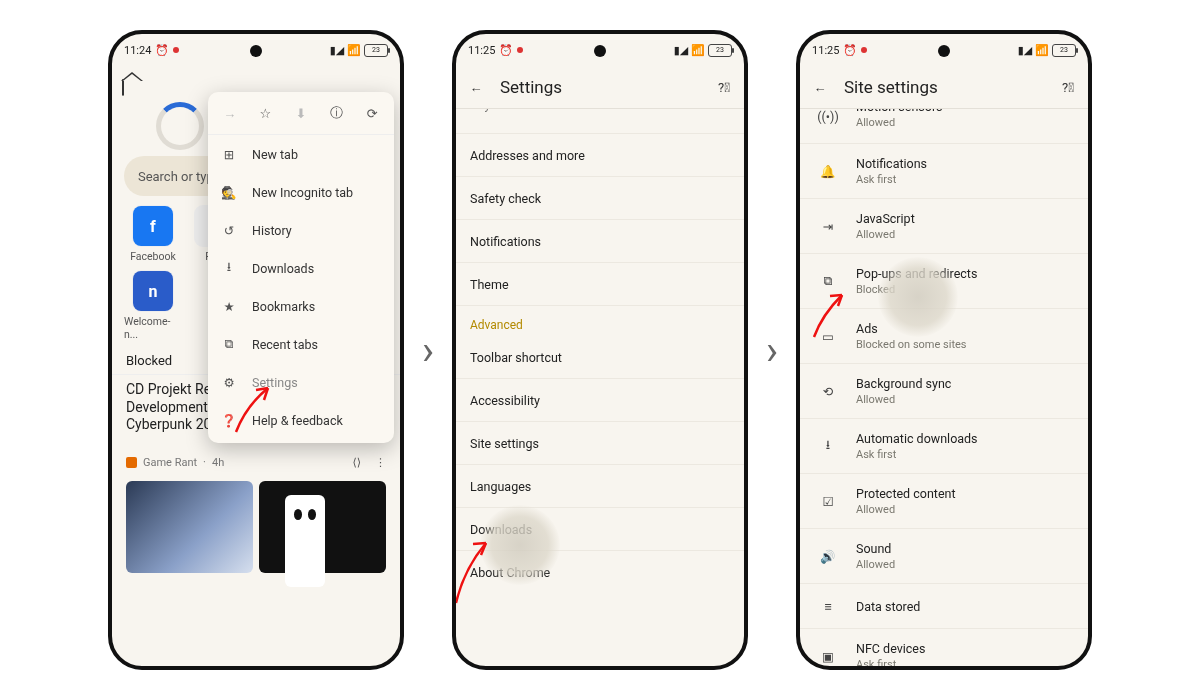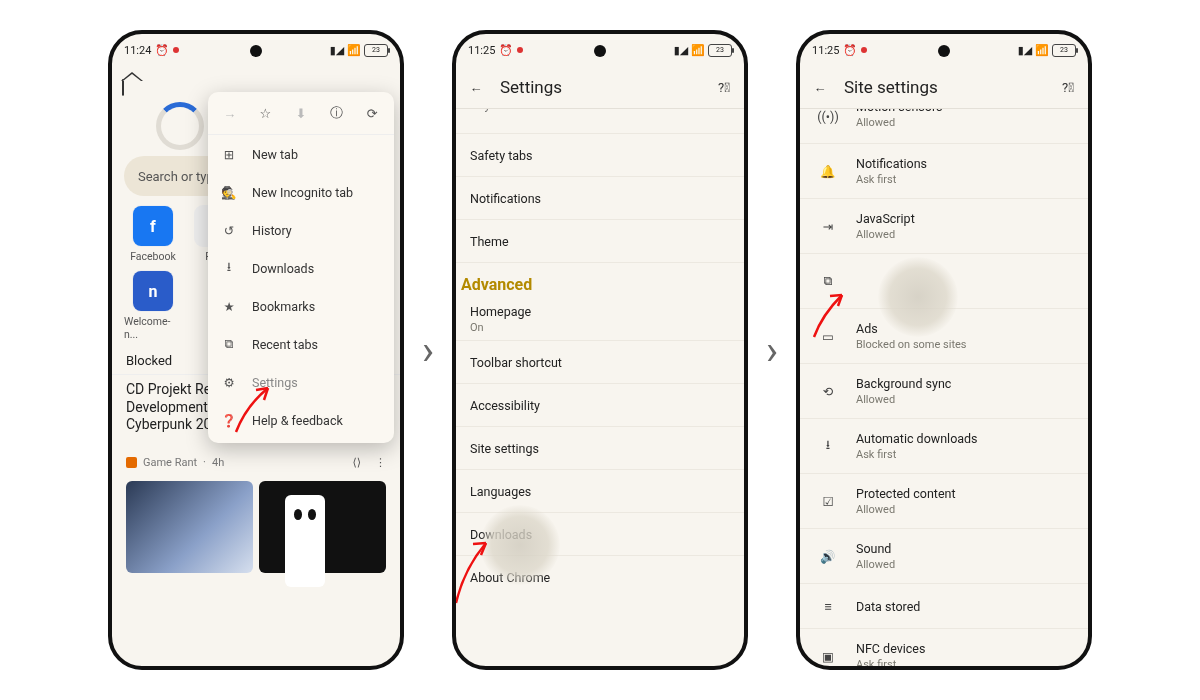--- a/index.html
+++ b/index.html
@@ -17,21 +17,21 @@
   .toolbar .ic{width:20px;display:flex;align-items:center;justify-content:center;color:#333}
   .title{font-size:17px}
   .spacer{flex:1}
   
   .list{height:calc(100% - 74px);overflow:hidden;position:relative}
   .row{display:flex;align-items:center;padding:0 14px;height:42px;border-bottom:1px solid #ece8e0;font-size:12.5px}
   .row.noline{border-bottom:none}
   .row .sub{color:#7a786f;font-size:11px;margin-top:2px}
   .rowcol{display:flex;flex-direction:column;justify-content:flex-start}
   .row .icon{width:28px;display:flex;justify-content:center;color:#444;margin-right:14px}
-  .section{color:#b38a00;font-weight:700;padding:12px 5px 4px;font-size:16px}
+  .section{color:#b38a00;font-weight:400;padding:12px 14px 4px;font-size:12px}
   
   .p1-toolbar{display:flex;align-items:center;height:42px;padding:0 10px;gap:14px}
   .home-ic{width:18px;height:18px;border:1.8px solid #333;border-bottom-left-radius:3px;border-bottom-right-radius:3px;position:relative}
   .home-ic:before{content:"";position:absolute;top:-8px;left:-2px;width:0;height:0;border-left:11px solid transparent;border-right:11px solid transparent;border-bottom:9px solid #333}
   .home-ic:after{content:"";position:absolute;top:-6px;left:0;width:0;height:0;border-left:9px solid transparent;border-right:9px solid transparent;border-bottom:7px solid #f8f5ef}
   .searchbar{margin:4px auto 10px;width:82%;height:40px;background:#ece5d6;border-radius:22px;display:flex;align-items:center;padding:0 14px;color:#555;font-size:13px}
   .spinnerring{width:38px;height:38px;border:5px solid #e0dcd4;border-top-color:#2a6bd6;border-radius:50%;margin:-6px 0 6px 44px}
   .shortcut-row{display:flex;gap:4px;padding:0 12px}
   .shortcut{display:flex;flex-direction:column;align-items:center;width:58px;font-size:10.5px;color:#555}
   .sc-tile{width:40px;height:40px;border-radius:8px;background:#fff;display:flex;align-items:center;justify-content:center;font-weight:bold;color:#fff;font-size:16px;margin-bottom:4px;box-shadow:0 0 0 1px #eee}
@@ -209,35 +209,32 @@
     <span class="ic">←</span>
     <span class="title">Settings</span>
     <span class="spacer"></span>
     <span class="ic">?⃝</span>
   </div>
   <div class="list">
     <div class="row" style="height:24px;align-items:flex-start;padding-top:0">
           <span style="margin-top:-12px;opacity:.6">Payment methods</span>
         </div>
     <div class="row">
-          <span>Safety tabs</span>
+          <span>Addresses and more</span>
+        </div>
+    <div class="row">
+          <span>Safety check</span>
         </div>
     <div class="row">
           <span>Notifications</span>
         </div>
     <div class="row">
           <span>Theme</span>
         </div>
     <div class="section">Advanced</div>
-    <div class="row">
-          <div class="rowcol">
-            <span>Homepage</span>
-            <span class="sub">On</span>
-          </div>
-        </div>
     <div class="row">
           <span>Toolbar shortcut</span>
         </div>
     <div class="row">
           <span>Accessibility</span>
         </div>
     <div class="row">
           <span>Site settings</span>
         </div>
     <div class="row">
@@ -300,20 +297,24 @@
     </div>
     <div class="row" style="height:54px">
       <span class="icon">⇥</span>
       <div class="rowcol">
             <span>JavaScript</span>
             <span class="sub">Allowed</span>
           </div>
     </div>
     <div class="row" style="height:54px">
       <span class="icon">⧉</span>
+      <div class="rowcol">
+            <span>Pop-ups and redirects</span>
+            <span class="sub">Blocked</span>
+          </div>
     </div>
     <div class="row" style="height:54px">
       <span class="icon">▭</span>
       <div class="rowcol">
             <span>Ads</span>
             <span class="sub">Blocked on some sites</span>
           </div>
     </div>
     <div class="row" style="height:54px">
       <span class="icon">⟲</span>

